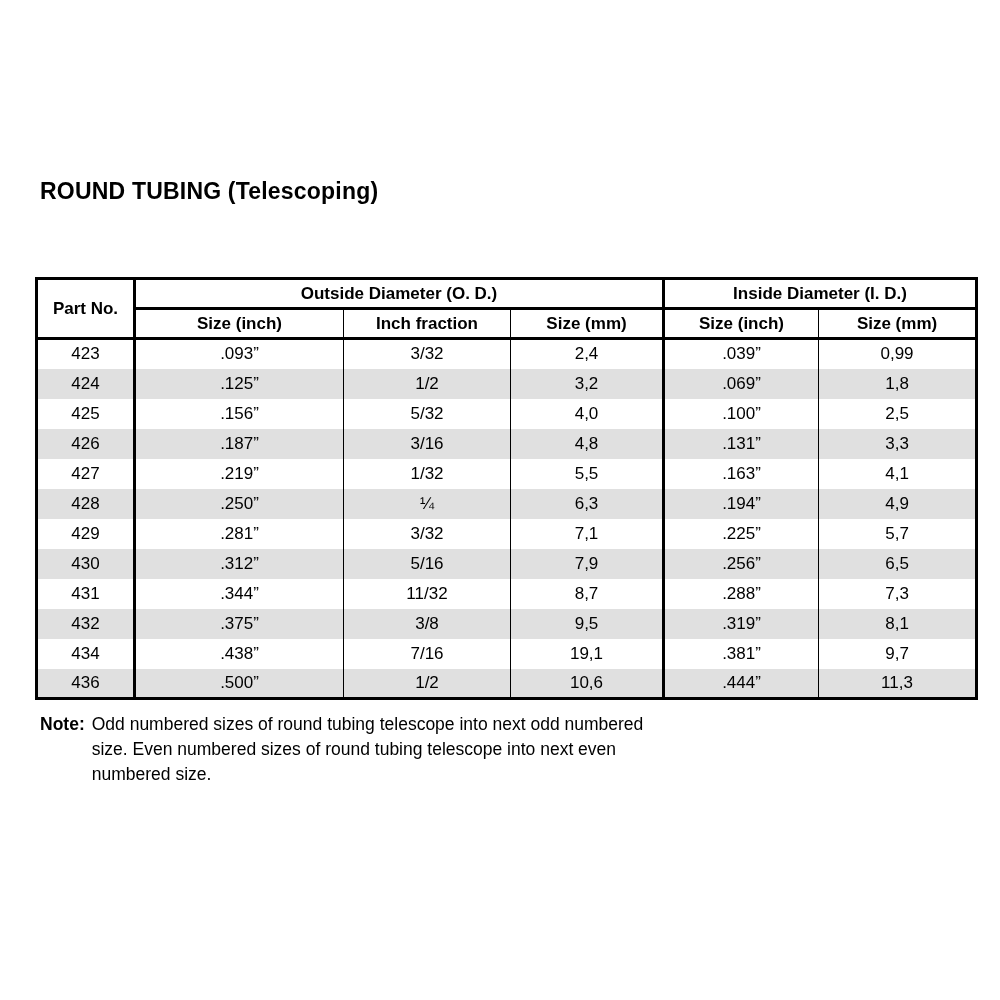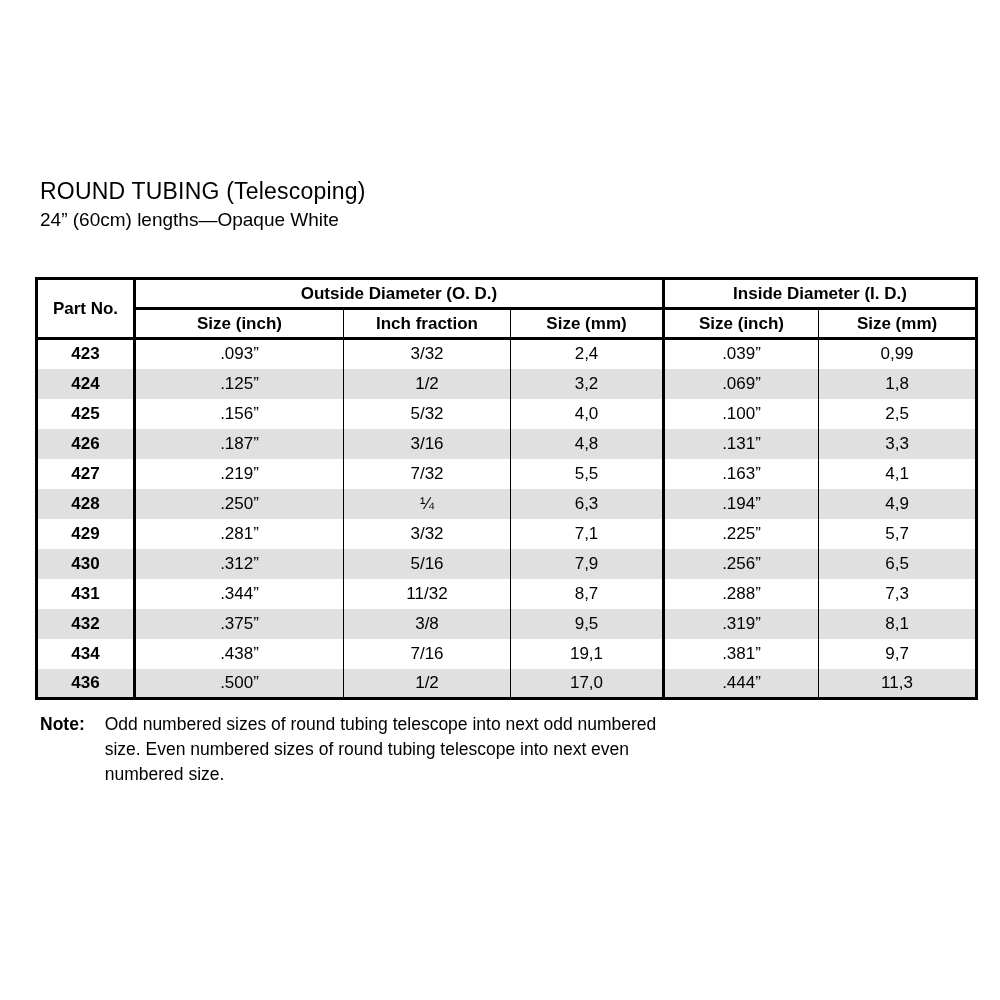--- a/index.html
+++ b/index.html
@@ -19,21 +19,21 @@
   }
 
   .title-block {
     position: absolute;
     left: 40px;
     top: 178px;
     line-height: 1.18;
   }
   .page-title {
     font-size: 23px;
-    font-weight: normal;
+    font-weight: bold;
     letter-spacing: 0.2px;
     margin-bottom: 4px;
   }
   .page-subtitle {
     font-size: 19px;
     font-weight: normal;
     margin-top: 2px;
   }
 
   table.spec-table {
@@ -60,48 +60,46 @@
   table.spec-table th { font-weight: bold; }
   
   th.thick-right, td.thick-right { border-right: 3px solid var(--border); }
   th.part-col { border-right: 3px solid var(--border); }
   
   thead tr.group-row th { border-bottom: 3px solid var(--border); }
   thead tr.sub-row th { border-bottom: 3px solid var(--border); }
   
   tbody td { border-top: none; border-bottom: none; }
   tbody tr:nth-child(even) { background: var(--stripe); }
-  tbody td.part-cell { font-weight: bold; }
+  tbody td.part-cell { font-weight: normal; }
 
   .note {
     position: absolute;
     left: 40px;
     top: 712px;
     display: flex;
     align-items: flex-start;
     font-size: 17.5px;
     line-height: 25px;
-    gap: 13px;
   }
   .note-label {
     font-weight: bold;
     margin-right: 7px;
     white-space: nowrap;
   }
   .note-text {
     max-width: 560px;
     display: inline-block;
   }
 </style>
 </head>
 <body>
 
 <div class="title-block">
   <div class="page-title"><span>ROUND TUBING (Telescoping)</span></div>
-  <div class="page-subtitle">24” (60cm) lengths—Opaque White</div>
 </div>
 
 <table class="spec-table">
   <colgroup>
     <col style="width: 98px">
     <col style="width: 209px">
     <col style="width: 167px">
     <col style="width: 153px">
     <col style="width: 155px">
     <col style="width: 158px">
@@ -149,21 +147,21 @@
         <td class="part-cell thick-right">426</td>
         <td>.187”</td>
         <td>3/16</td>
         <td class="thick-right">4,8</td>
         <td>.131”</td>
         <td>3,3</td>
       </tr>
       <tr>
         <td class="part-cell thick-right">427</td>
         <td>.219”</td>
-        <td>7/32</td>
+        <td>1/32</td>
         <td class="thick-right">5,5</td>
         <td>.163”</td>
         <td>4,1</td>
       </tr>
       <tr>
         <td class="part-cell thick-right">428</td>
         <td>.250”</td>
         <td>¼</td>
         <td class="thick-right">6,3</td>
         <td>.194”</td>
@@ -206,21 +204,21 @@
         <td>.438”</td>
         <td>7/16</td>
         <td class="thick-right">19,1</td>
         <td>.381”</td>
         <td>9,7</td>
       </tr>
       <tr>
         <td class="part-cell thick-right">436</td>
         <td>.500”</td>
         <td>1/2</td>
-        <td class="thick-right">17,0</td>
+        <td class="thick-right">10,6</td>
         <td>.444”</td>
         <td>11,3</td>
       </tr>
     </tbody>
 </table>
 
 <div class="note">
   <span class="note-label">Note:</span>
   <span class="note-text">Odd numbered sizes of round tubing telescope into next odd numbered size. Even numbered sizes of round tubing telescope into next even numbered size.</span>
 </div>

